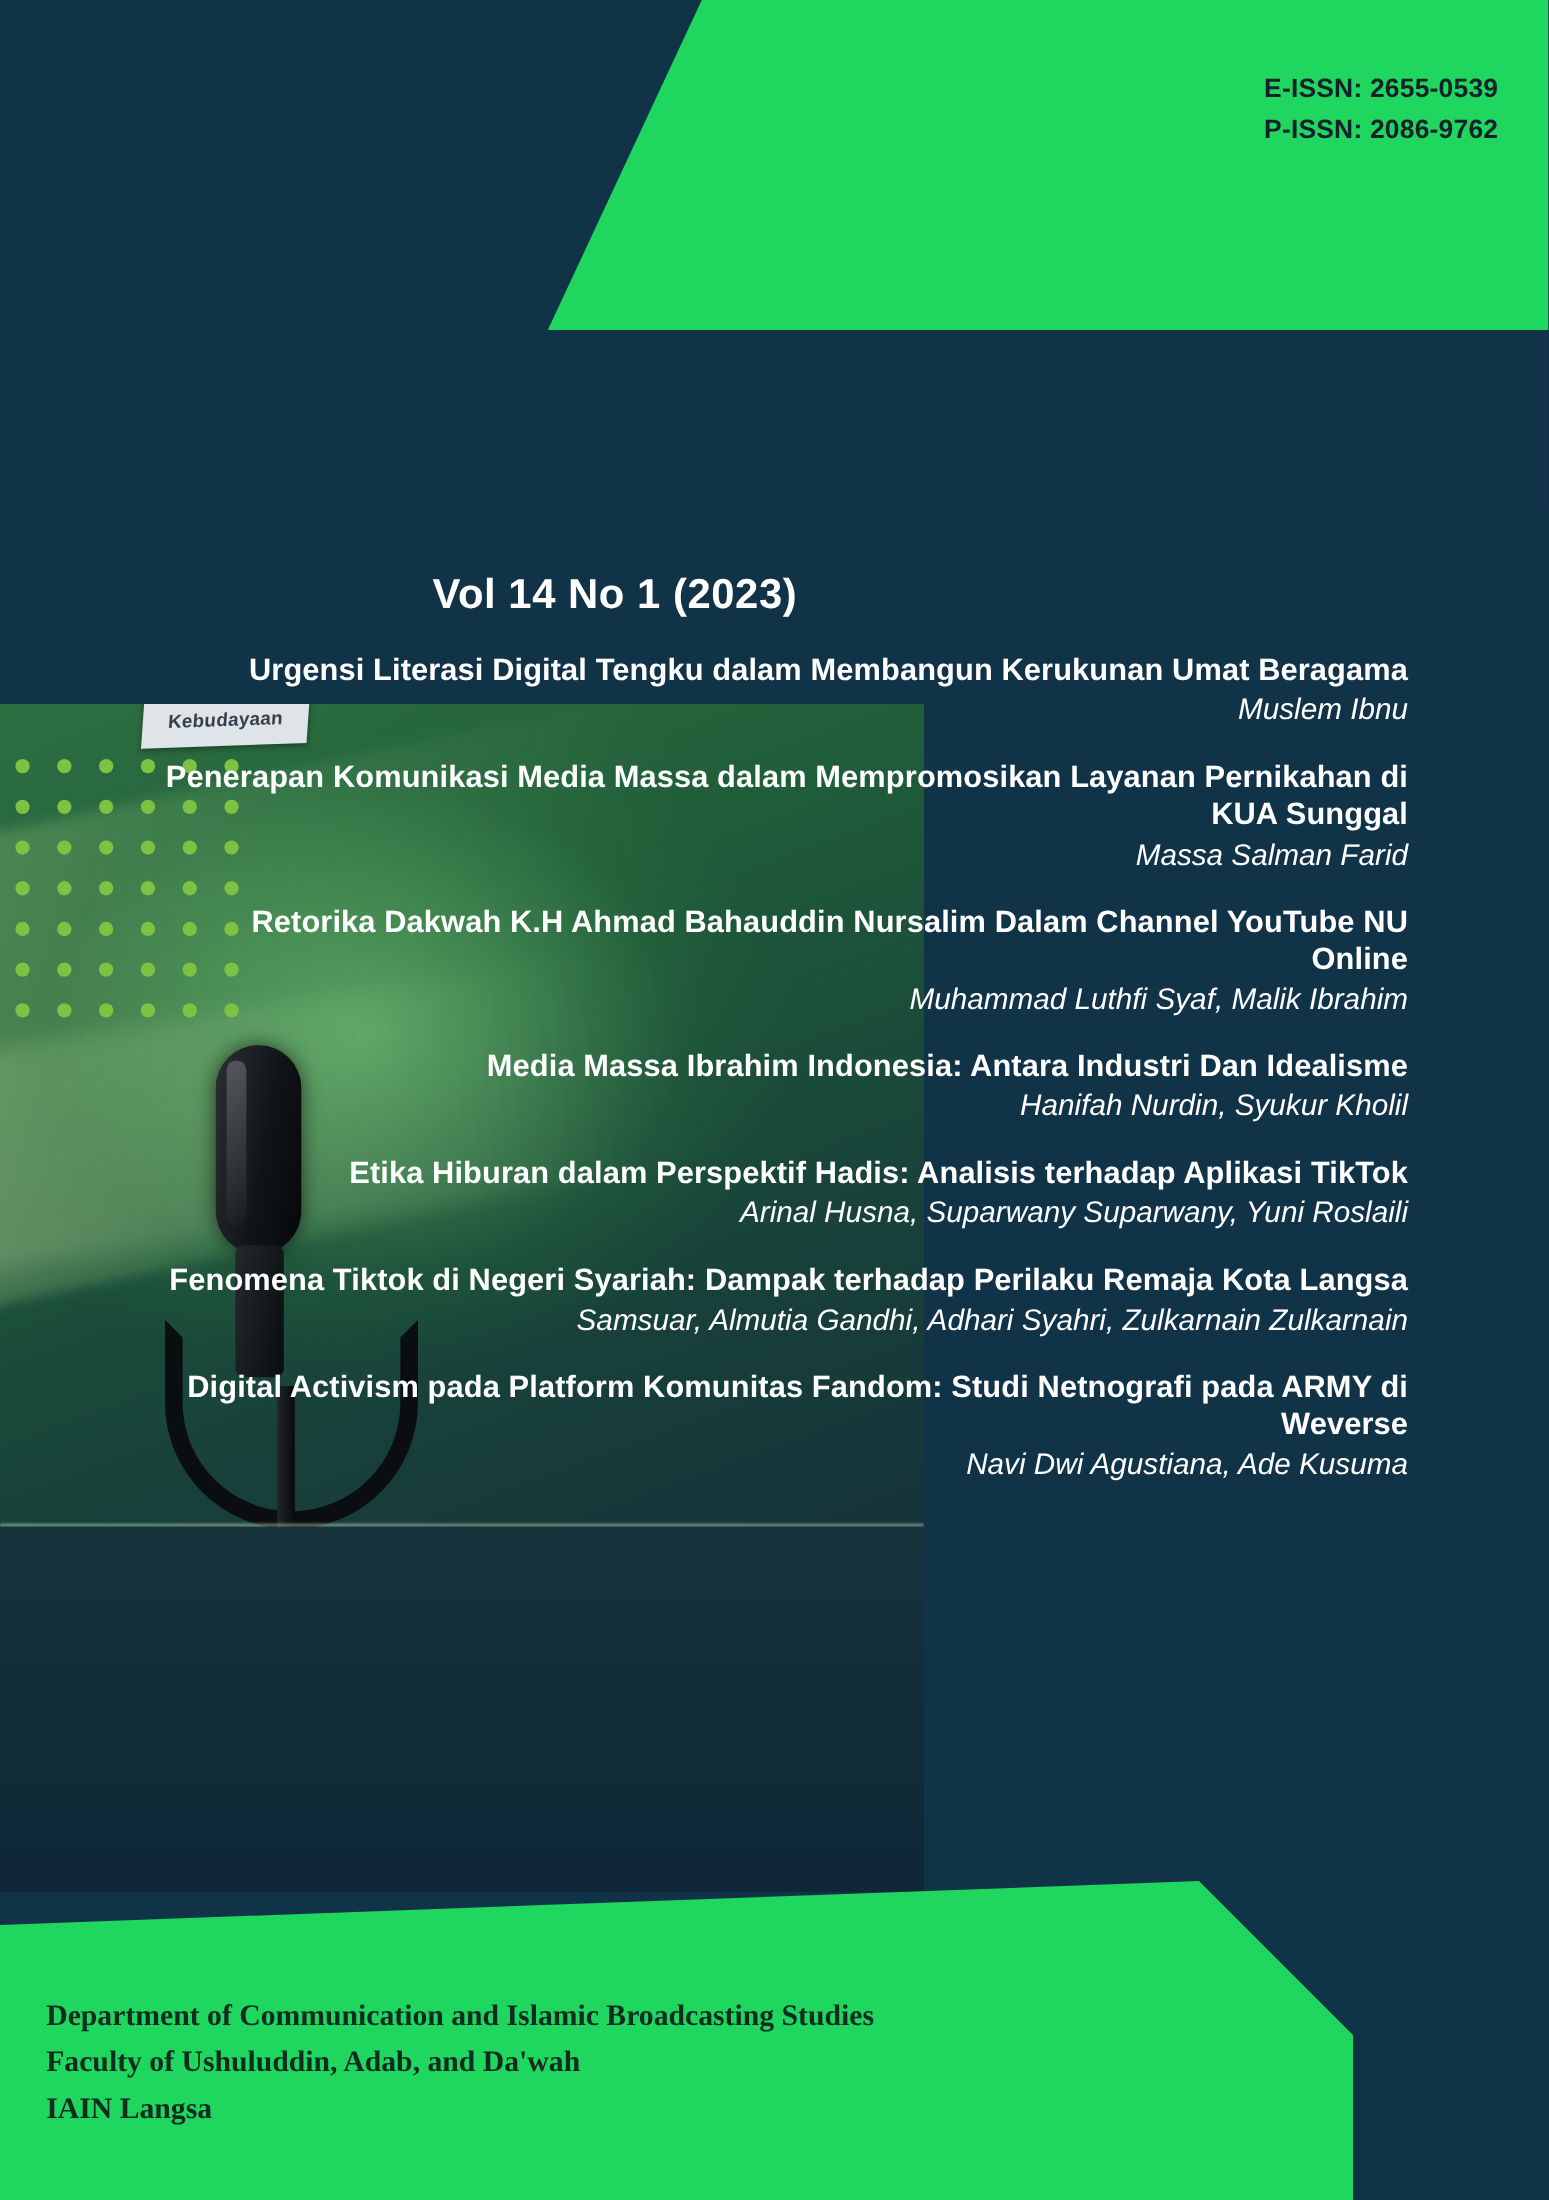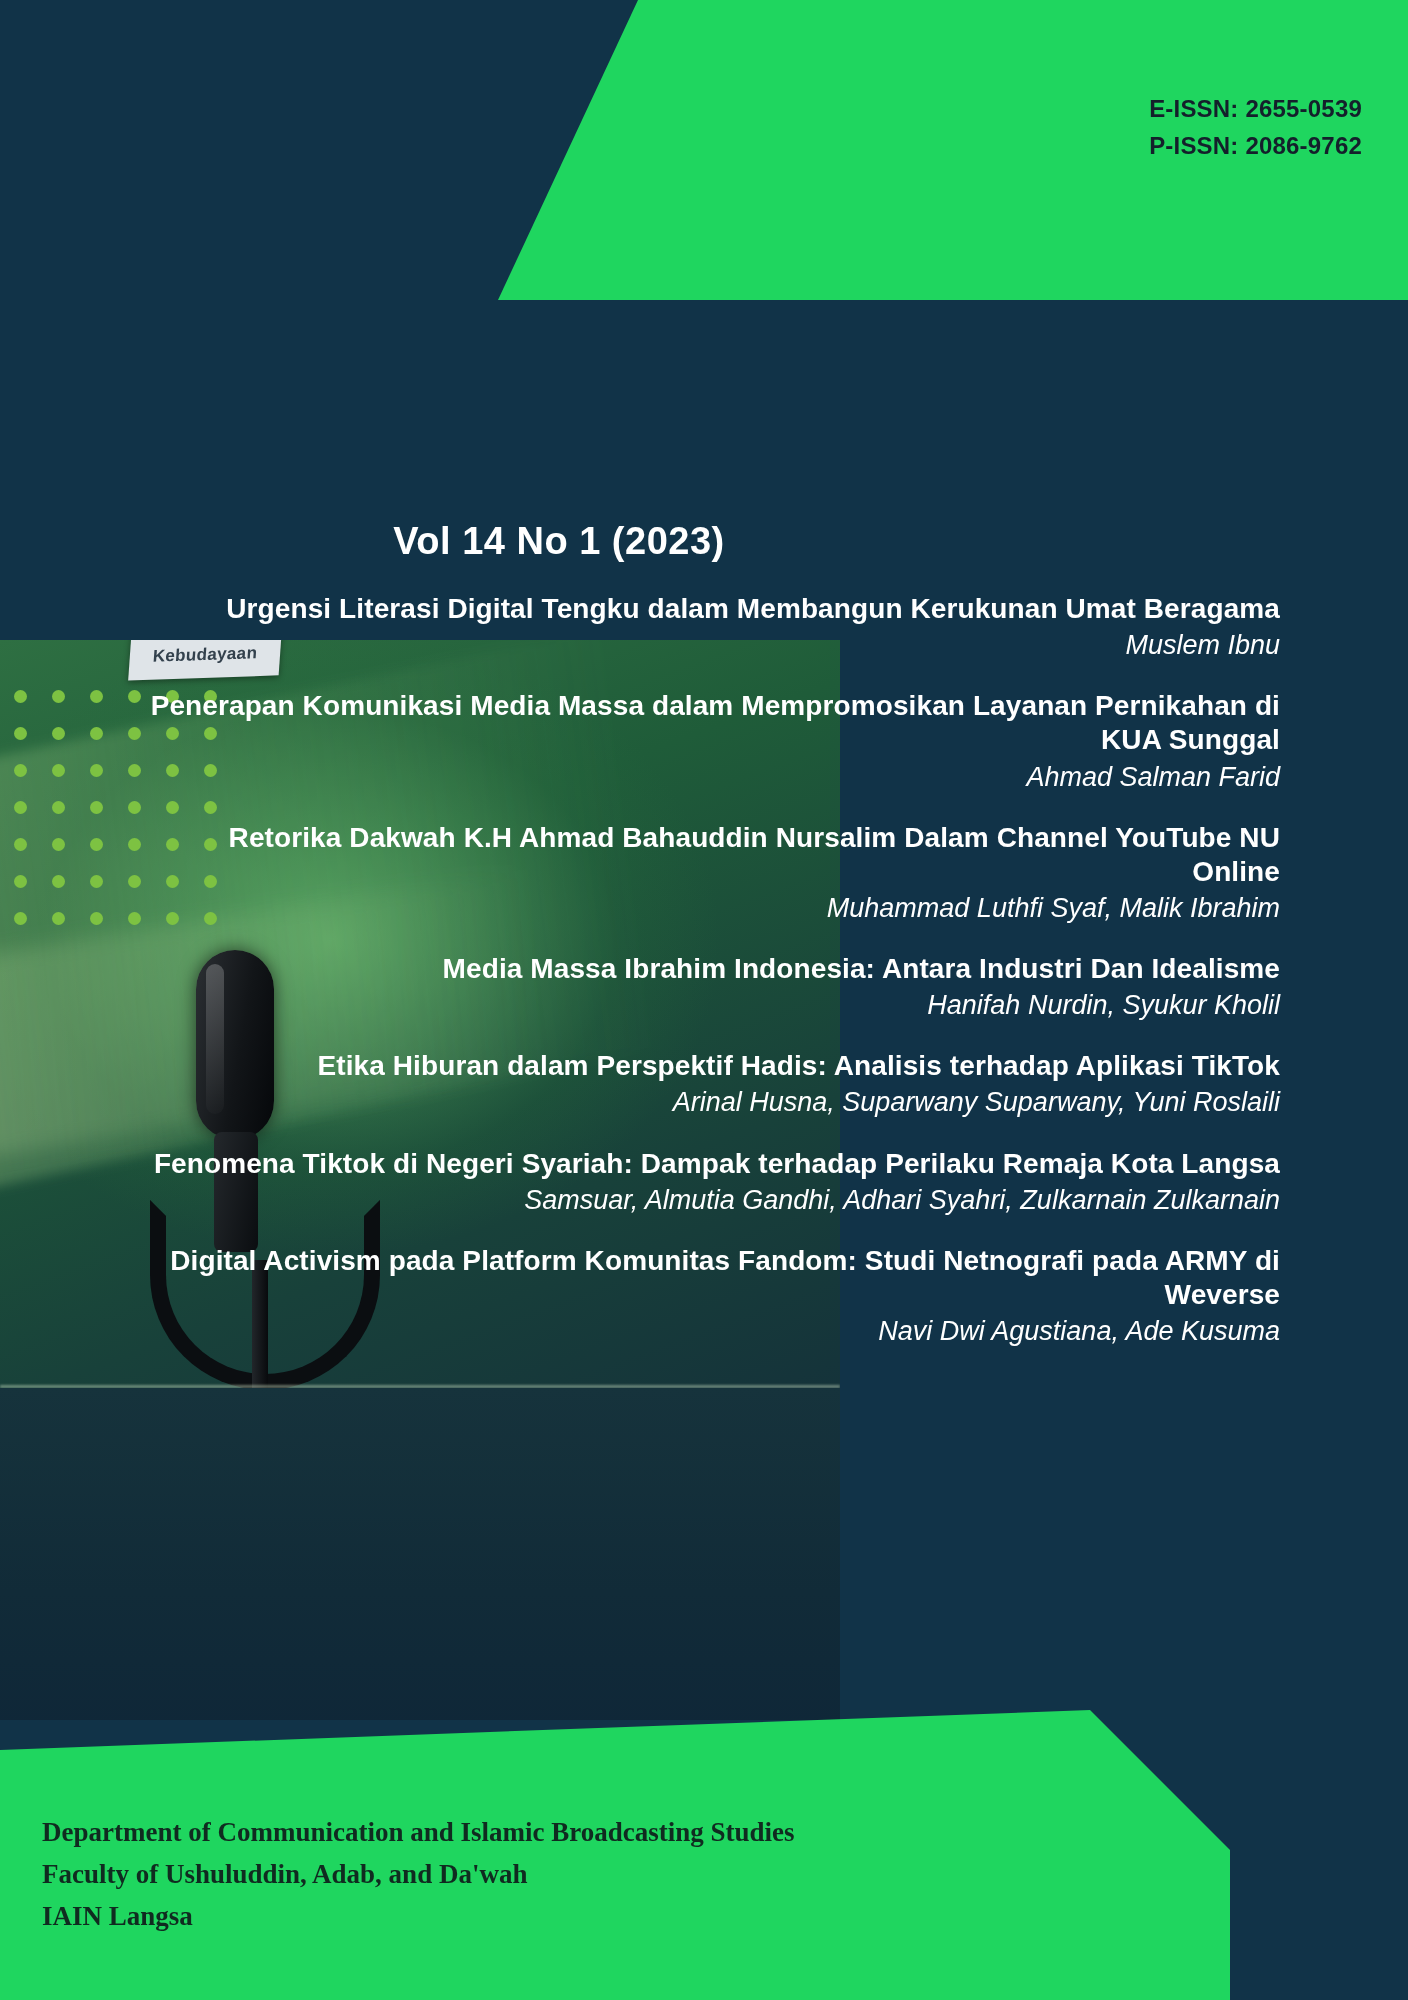--- a/index.html
+++ b/index.html
@@ -192,21 +192,20 @@
   .issn {
     position: absolute;
     right: 46px;
     top: 62px;
     z-index: 5;
     color: #14202b;
     font-size: 24px;
     font-weight: 700;
     line-height: 1.55;
     letter-spacing: .2px;
-    margin-top: 28px;
   }
   .brand {
     position: absolute;
     left: 124px;
     top: 150px;
     z-index: 5;
   }
   .brand-title {
     font-family: "DejaVu Sans", sans-serif;
     font-size: 74px;
@@ -351,21 +350,21 @@
 
   <div class="toc">
 
     <div class="entry">
       <div class="title">Urgensi Literasi Digital Tengku dalam Membangun Kerukunan Umat Beragama</div>
       <div class="authors">Muslem Ibnu</div>
     </div>
 
     <div class="entry">
       <div class="title">Penerapan Komunikasi Media Massa dalam Mempromosikan Layanan Pernikahan di KUA Sunggal</div>
-      <div class="authors">Ahmad Salman Farid</div>
+      <div class="authors">Massa Salman Farid</div>
     </div>
 
     <div class="entry">
       <div class="title">Retorika Dakwah K.H Ahmad Bahauddin Nursalim Dalam Channel YouTube NU Online</div>
       <div class="authors">Muhammad Luthfi Syaf, Malik Ibrahim</div>
     </div>
 
     <div class="entry">
       <div class="title">Media Massa Ibrahim Indonesia: Antara Industri Dan Idealisme</div>
       <div class="authors">Hanifah Nurdin, Syukur Kholil</div>

